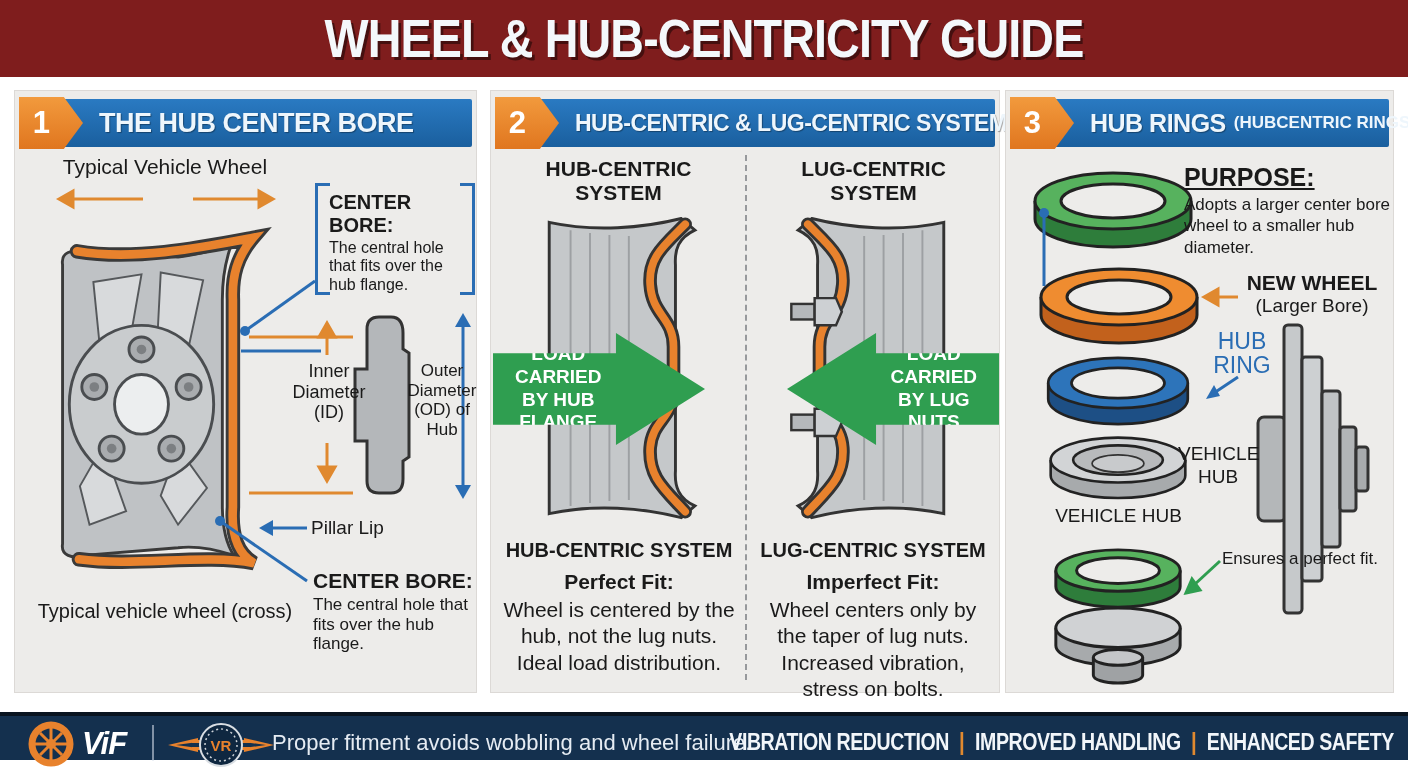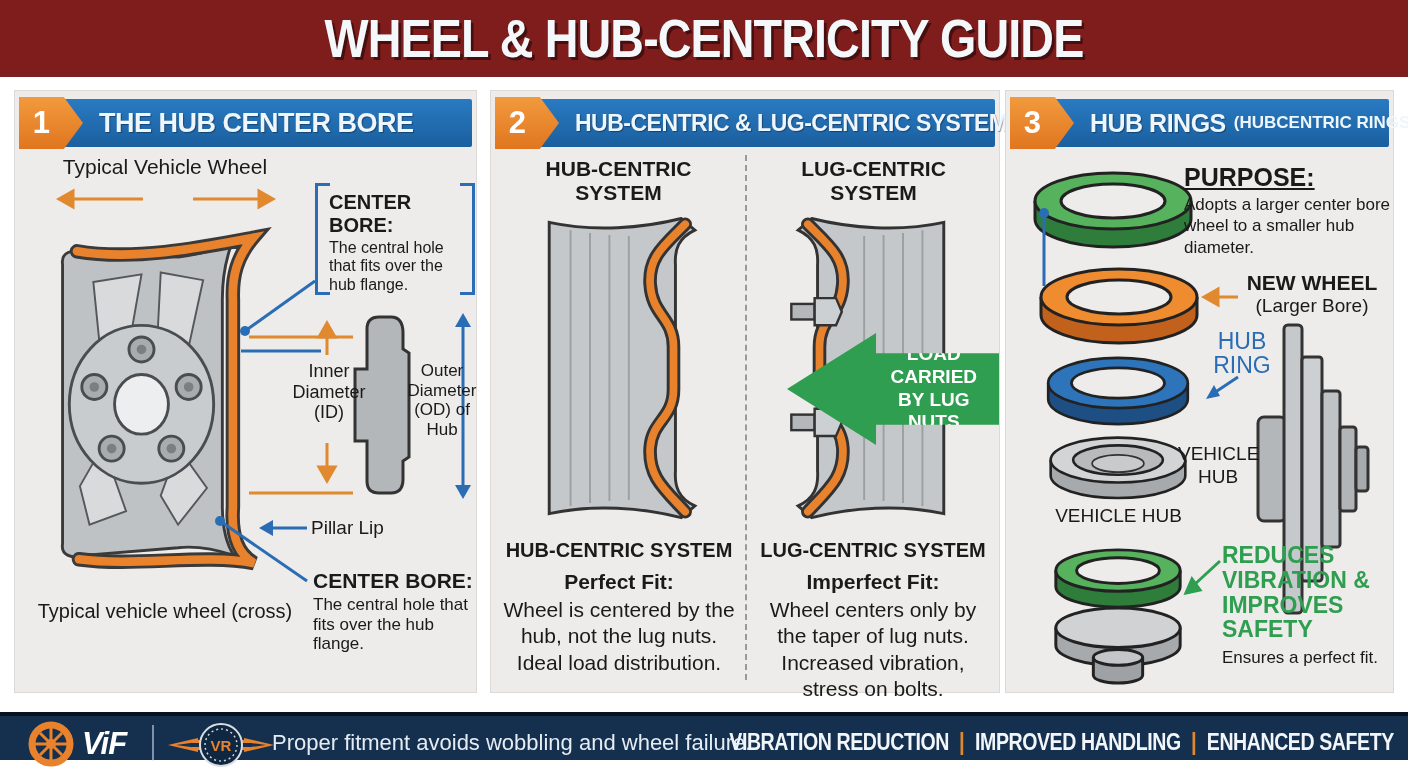--- a/index.html
+++ b/index.html
@@ -192,20 +192,23 @@
         <path d="M156,24 C134,46 118,58 120,86 C122,118 144,120 144,150 L144,194 C144,224 122,226 120,254 C118,284 134,296 156,320" fill="none" stroke="#e8822d" stroke-width="8" stroke-linecap="round"></path>
       </g>
       <g stroke="#333" stroke-width="2.5">
         <rect x="12" y="106" width="24" height="16" fill="#b5b8bb"></rect>
         <path d="M36,100 L58,100 L64,114 L58,128 L36,128 Z" fill="#cdd0d3"></path>
         <rect x="12" y="220" width="24" height="16" fill="#b5b8bb"></rect>
         <path d="M36,214 L58,214 L64,228 L58,242 L36,242 Z" fill="#cdd0d3"></path>
       </g>
     </svg>
 
+    <div class="garrow r" style="left:2px;top:242px;width:212px;height:112px;">
+      <div class="glbl">LOAD CARRIED BY HUB FLANGE</div>
+    </div>
     <div class="garrow l" style="left:296px;top:242px;width:212px;height:112px;">
       <div class="glbl">LOAD CARRIED BY LUG NUTS</div>
     </div>
 
     <div class="abs ctr" style="left:8px;top:448px;width:240px;">
       <div class="p2-bottom-title">HUB-CENTRIC SYSTEM</div>
       <div class="fit-title" style="margin-top:8px;">Perfect Fit:</div>
       <div class="fit-desc" style="margin-top:3px;">Wheel is centered by the hub, not the lug nuts. Ideal load distribution.</div>
     </div>
     <div class="abs ctr" style="left:262px;top:448px;width:240px;">
@@ -293,21 +296,20 @@
     <div class="abs ctr" style="left:228px;top:180px;width:156px;">
       <div style="font-weight:700;font-size:21px;">NEW WHEEL</div>
       <div style="font-size:19px;">(Larger Bore)</div>
     </div>
 
     <div class="abs ctr hubring-lbl" style="left:196px;top:238px;width:80px;">HUB RING</div>
 
     <div class="abs ctr" style="left:172px;top:352px;width:80px;font-size:19px;line-height:1.2;">VEHICLE HUB</div>
 
     <div class="abs" style="left:216px;top:452px;width:172px;">
-      <div class="benefit-t">REDUCES VIBRATION &amp; IMPROVES SAFETY</div>
       <div class="benefit-s">Ensures a perfect fit.</div>
     </div>
   </div>
 
   <div class="footer">
 
     <svg class="abs" style="left:28px;top:5px;" width="46" height="46" viewBox="0 0 46 46">
       <circle cx="23" cy="23" r="19" fill="none" stroke="#e8822d" stroke-width="7"></circle>
       <g stroke="#e8822d" stroke-width="3">
         <line x1="23" y1="7" x2="23" y2="39"></line>

